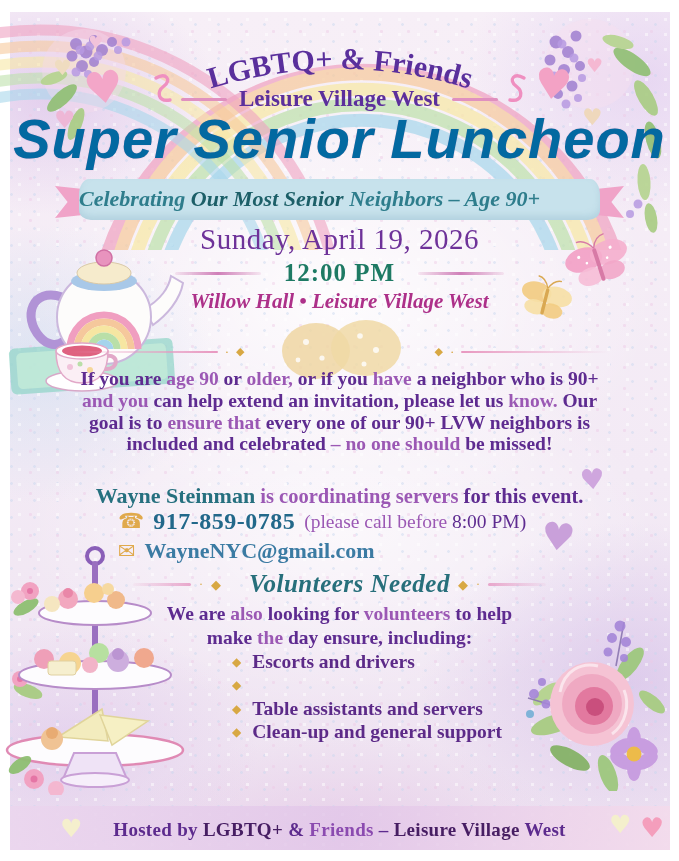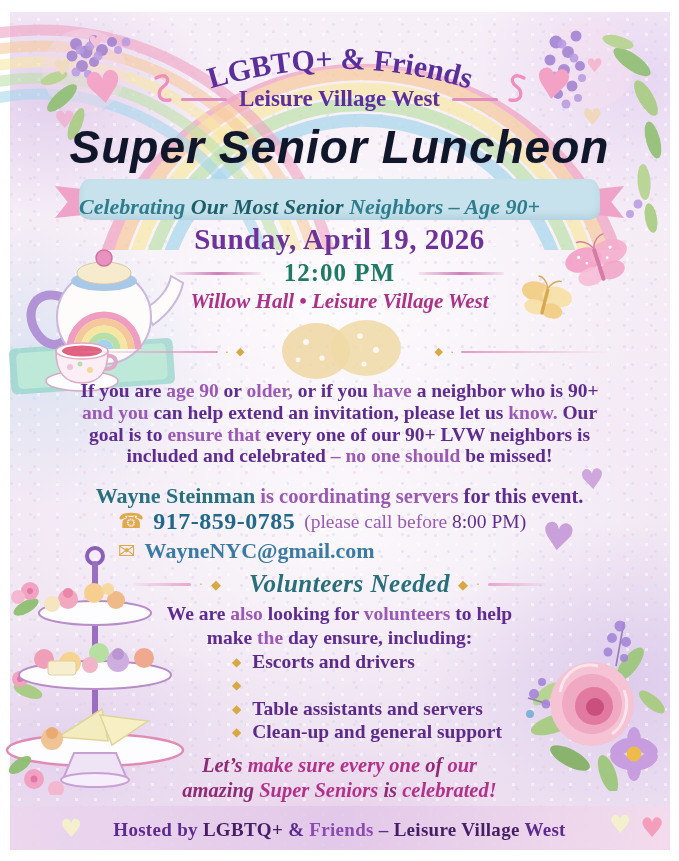--- a/index.html
+++ b/index.html
@@ -43,47 +43,47 @@
   .h10{left:60px;top:816px;font-size:25px;color:#f5efcd;}
   .h11{left:609px;top:812px;font-size:25px;color:#f4efcc;}
   .h12{left:640px;top:814px;font-size:27px;color:#f49ebc;}
   
   .tx{position:absolute;z-index:5;left:0;width:679px;text-align:center;}
   .arch-svg{position:absolute;z-index:5;left:150px;top:36px;}
   .subheader{top:86px;display:flex;justify-content:center;align-items:center;gap:12px;
     color:#5c2f9c;font-size:23px;font-weight:700;}
   .pdash{display:inline-block;height:3px;border-radius:2px;background:#e090bf;}
   .subheader .pdash{width:46px;}
-  .title{top:120px;font-family:"Liberation Sans","DejaVu Sans",sans-serif;
-    font-style:italic;font-weight:700;font-size:46px;letter-spacing:1px;color:#0f172a;
+  .title{top:106px;font-family:"Liberation Sans","DejaVu Sans",sans-serif;
+    font-style:italic;font-weight:700;font-size:56px;letter-spacing:1px;color:#0369a1;
     text-shadow:0 0 1px rgba(170,40,110,.35);}
   .banner{position:absolute;z-index:5;left:79px;top:177px;width:521px;height:46px;}
   .banner .tail{position:absolute;top:9px;width:42px;height:32px;background:#f0a3c8;}
   .banner .tail.l{left:-24px;clip-path:polygon(0 0,100% 14%,100% 86%,0 100%,30% 50%);}
   .banner .tail.r{right:-24px;clip-path:polygon(0 14%,100% 0,70% 50%,100% 100%,0 86%);}
   .banner .band{position:absolute;left:0;top:2px;width:100%;height:41px;background:#c7e2ec;
     border-radius:10px 10px 12px 12px / 16px 16px 10px 10px;
     box-shadow:inset 0 -4px 6px rgba(140,180,200,.35);}
-  .banner .bandtext{position:absolute;left:0;top:8px;width:100%;line-height:44px;
+  .banner .bandtext{position:absolute;left:0;top:0;width:100%;line-height:44px;
     font-style:italic;font-size:22px;}
   .seg-bt{color:#2e7d8c;font-weight:600;}
   .seg-btb{color:#1c5f68;font-weight:700;}
-  .date{top:223px;font-size:29px;font-weight:700;color:#6e3299;letter-spacing:.5px;}
+  .date{top:223px;font-size:29px;font-weight:400;color:#6e3299;letter-spacing:.5px;}
   .timerow{top:259px;display:flex;justify-content:center;align-items:center;gap:23px;}
   .timerow .pdash{width:86px;background:linear-gradient(90deg,rgba(216,127,180,.15),#cf7fb8,rgba(216,127,180,.15));}
   .time{font-size:25px;font-weight:700;color:#1e7a64;letter-spacing:1px;}
   .venue{top:289px;font-size:21px;font-weight:700;font-style:italic;color:#ad3089;}
   .divider{top:345px;display:flex;justify-content:center;align-items:center;gap:7px;z-index:2;}
   .divider .line{width:148px;height:2px;border-radius:2px;}
   .divider .line.l{background:linear-gradient(90deg,transparent,#e898c0);}
   .divider .line.r{background:linear-gradient(90deg,#e898c0,transparent);}
   .divider .dot{color:#d8a33c;font-size:13px;line-height:1;}
   .divider .dia{color:#d8a843;font-size:11px;line-height:1;font-family:"DejaVu Sans",sans-serif;}
   .divider .mid{width:176px;}
-  .intro{top:380px;left:67px;width:545px;font-size:19.5px;font-weight:700;line-height:21.8px;}
+  .intro{top:368px;left:67px;width:545px;font-size:19.5px;font-weight:700;line-height:21.8px;}
   .seg-d{color:#5e2b90;}
   .seg-l{color:#9b58b4;}
   .wayne{top:483px;font-size:20.5px;font-weight:700;}
   .seg-t{color:#26707f;font-size:22px;}
   .contact{position:absolute;z-index:5;left:118px;display:flex;align-items:center;gap:9px;}
   .phone-row{top:508px;}
   .email-row{top:538px;}
   .cicon{font-family:"DejaVu Sans",sans-serif;color:#e0a94c;font-size:21px;line-height:1;}
   .phone-num{font-size:24px;font-weight:700;color:#22688a;letter-spacing:.5px;}
   .phone-note{font-size:19.5px;font-weight:400;}
@@ -445,20 +445,16 @@
     <div class="bi">
       <span class="dia">◆</span>
       <span class="bt">Table assistants and servers</span>
     </div>
     <div class="bi">
       <span class="dia">◆</span>
       <span class="bt">Clean-up and general support</span>
     </div>
   </div>
 
-  <div class="tx closing">
-    <div><span class="seg seg-pd">Let’s </span><span class="seg seg-pm">make sure every one </span><span class="seg seg-pd">of </span><span class="seg seg-pm">our</span></div>
-    <div><span class="seg seg-pd">amazing </span><span class="seg seg-pm">Super Seniors </span><span class="seg seg-pd">is </span><span class="seg seg-pm">celebrated!</span></div>
-  </div>
 
   <div class="tx footer"><span class="seg seg-fp">Hosted by </span><span class="seg seg-fd2">LGBTQ+ </span><span class="seg seg-fp">&amp; </span><span class="seg seg-fl">Friends</span><span class="seg seg-fp"> – </span><span class="seg seg-fd2">Leisure Village</span><span class="seg seg-fp"> West</span></div>
 
 </div>
 
 </body></html>

